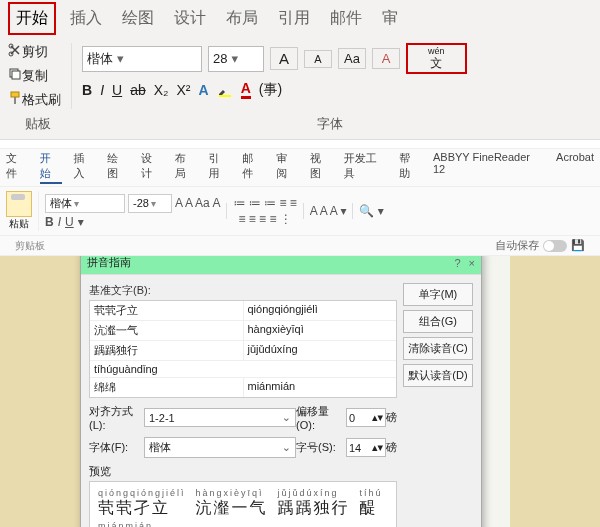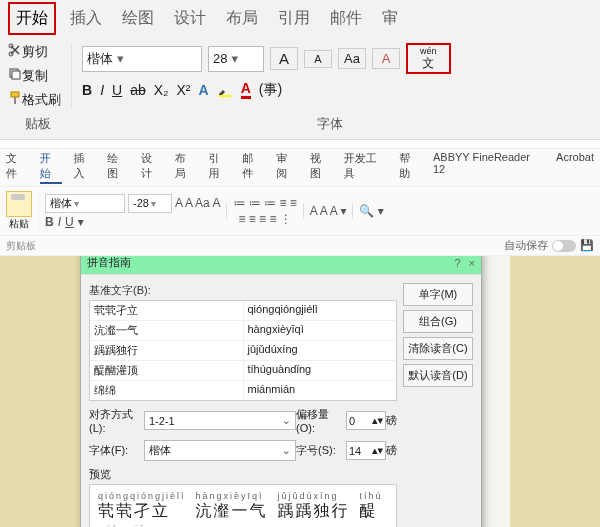--- a/index.html
+++ b/index.html
@@ -10,41 +10,41 @@
 .tab.inactive{color:#666}
 .ribbon-body{display:flex;padding:6px 8px 4px;align-items:flex-start}
 .clip-group{display:flex;flex-direction:column;gap:6px;padding-right:10px;border-right:1px solid #e0e0e0}
 .clip-item{display:flex;align-items:flex-start;font-size:13px}
 .clip-icon{width:14px;height:14px;display:inline-flex;align-items:center;justify-content:center}
 .font-group{flex:1;display:flex;flex-direction:column;gap:6px;padding-left:10px}
 .font-row1{display:flex;align-items:center;gap:6px}
 .font-combo{border:1px solid #bbb;background:#fff;height:24px;display:flex;align-items:center;padding:0 4px;font-size:13px}
 .font-combo .dd{margin-left:4px;color:#666}
 .sq{border:1px solid #ccc;padding:2px 4px;font-size:13px;min-width:18px;text-align:center}
-.wen-box{border:2px solid #c00;font-size:12px;padding:2px 12px;text-align:center;line-height:1.1}
+.wen-box{border:2px solid #c00;font-size:12px;padding:2px 20px;text-align:center;line-height:1.1}
 .font-row2{display:flex;align-items:center;gap:8px;font-size:14px}
 .bold{font-weight:bold}
 .ital{font-style:italic}
 .under{text-decoration:underline}
 .strike{text-decoration:line-through}
 .group-labels{display:flex;padding:2px 8px 6px}
 .glabel{font-size:13px;color:#555;text-align:center}
 .glabel.clip{width:60px}
 .glabel.font{flex:1}
 .second-app{margin-top:8px;background:#f8f8f8;border-top:1px solid #eee;position:relative}
 .second-tabs{display:flex;gap:12px;padding:2px 6px;font-size:11px;color:#444;background:#fafafa;border-bottom:1px solid #eee}
 .second-tabs span.act{color:#2b579a;border-bottom:2px solid #2b579a;padding-bottom:1px}
 .second-ribbon{display:flex;align-items:center;gap:6px;padding:4px 6px;background:#fafafa;border-bottom:1px solid #eee}
 .small-combo{border:1px solid #ccc;background:#fff;padding:1px 4px;font-size:11px;display:flex;align-items:center}
 .small-combo .dd{margin-left:2px;color:#888;font-size:10px}
 .icon-row{display:flex;gap:4px;align-items:center;color:#555;font-size:12px}
 .paste-block{display:flex;flex-direction:column;align-items:center;padding-right:6px;border-right:1px solid #eee}
 .paste-icon{width:24px;height:24px;background:#fff3c4;border:1px solid #e0c060;position:relative}
 .paste-icon::after{content:"";position:absolute;top:2px;left:4px;width:14px;height:6px;background:#ccc;border-radius:2px}
-.autosave{display:flex;align-items:center;gap:4px;padding:2px 6px;font-size:11px;background:#fafafa;border-bottom:1px solid #eee;color:#666}
+.autosave{display:flex;align-items:center;gap:4px;padding:2px 15px;font-size:11px;background:#fafafa;border-bottom:1px solid #eee;color:#666}
 .toggle{width:24px;height:12px;border-radius:6px;background:#ccc;position:relative}
 .toggle::after{content:"";position:absolute;left:1px;top:1px;width:10px;height:10px;border-radius:50%;background:#fff}
 .doc-bg{position:relative;height:350px;background:linear-gradient(90deg,#e8dcae 0 15%,#f5f5f0 15% 40%,#e0d8b0 40% 60%,#f5f5f0 60% 85%,#e8dcae 85% 100%);overflow:hidden}
 .dialog{position:absolute;left:80px;top:-6px;width:400px;background:#f0f0f0;border:1px solid #aaa;box-shadow:2px 2px 8px rgba(0,0,0,.3);font-size:11px}
 .dialog-title{display:flex;align-items:center;justify-content:space-between;padding:4px 6px;background:#86efac;border-bottom:1px solid #ddd}
 .dialog-title .btns{display:flex;gap:8px;color:#666}
 .dialog-body{padding:8px}
 .dlg-row-labels{display:flex;gap:4px;margin-bottom:2px}
 .dlg-row-labels div{flex:1;font-size:11px;color:#333}
 .grid-rows{border:1px solid #ccc;background:#fff}
@@ -238,21 +238,20 @@
                 </div>
               <div class="grid-row">
                   <div>沆瀣一气</div>
                   <div>hàngxièyīqì</div>
                 </div>
               <div class="grid-row">
                   <div>踽踽独行</div>
                   <div>jǔjǔdúxíng</div>
                 </div>
               <div class="grid-row">
-                  <div>醍醐灌顶</div>
                   <div>tíhúguàndǐng</div>
                 </div>
               <div class="grid-row">
                   <div>绵绵</div>
                   <div>miánmián</div>
                 </div>
             </div>
             <div class="param-row">
               <label>对齐方式(L):</label>
               <div class="param-input">

